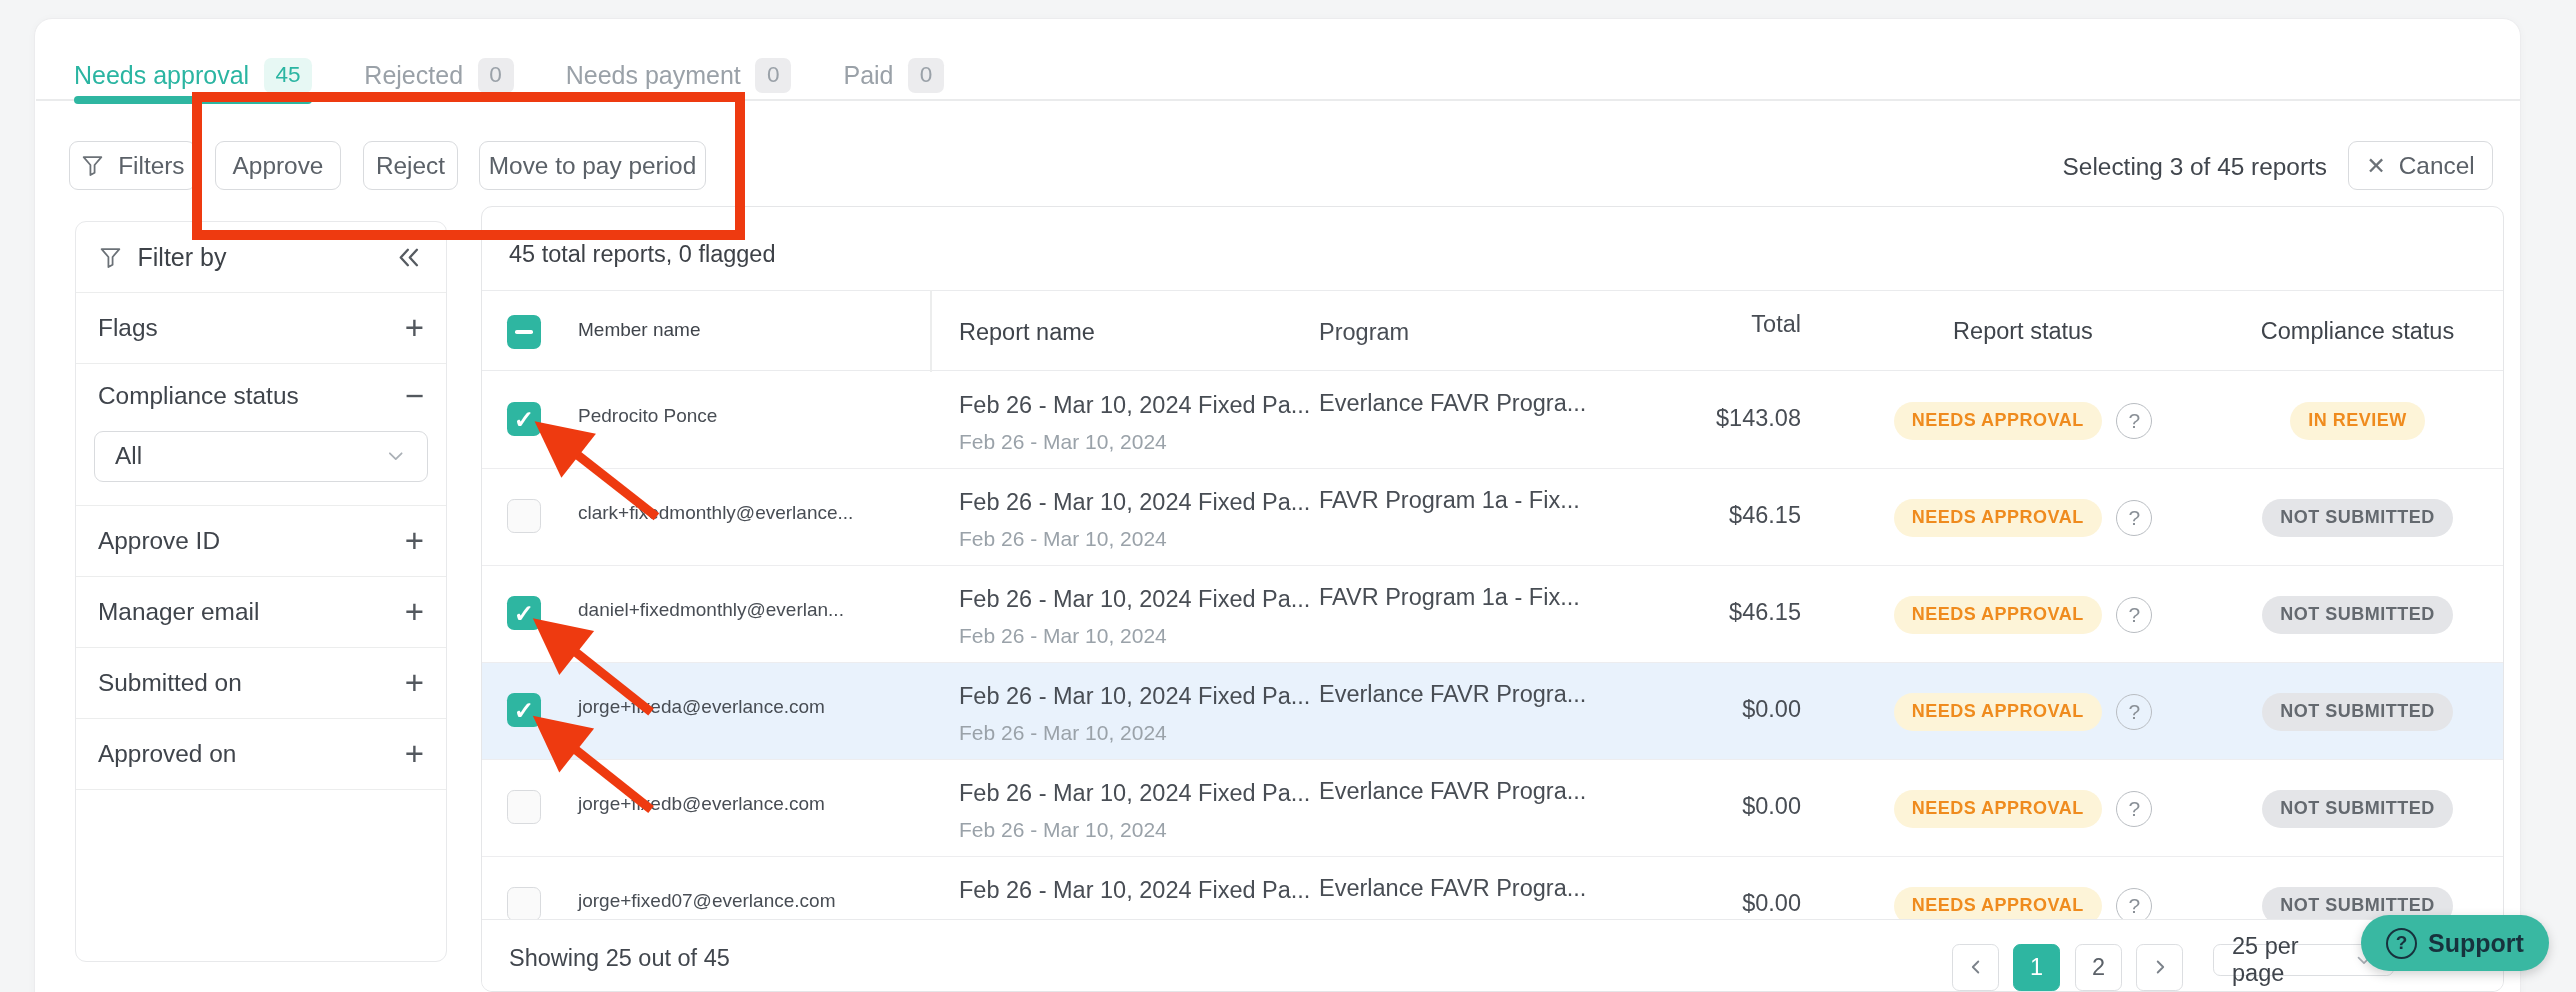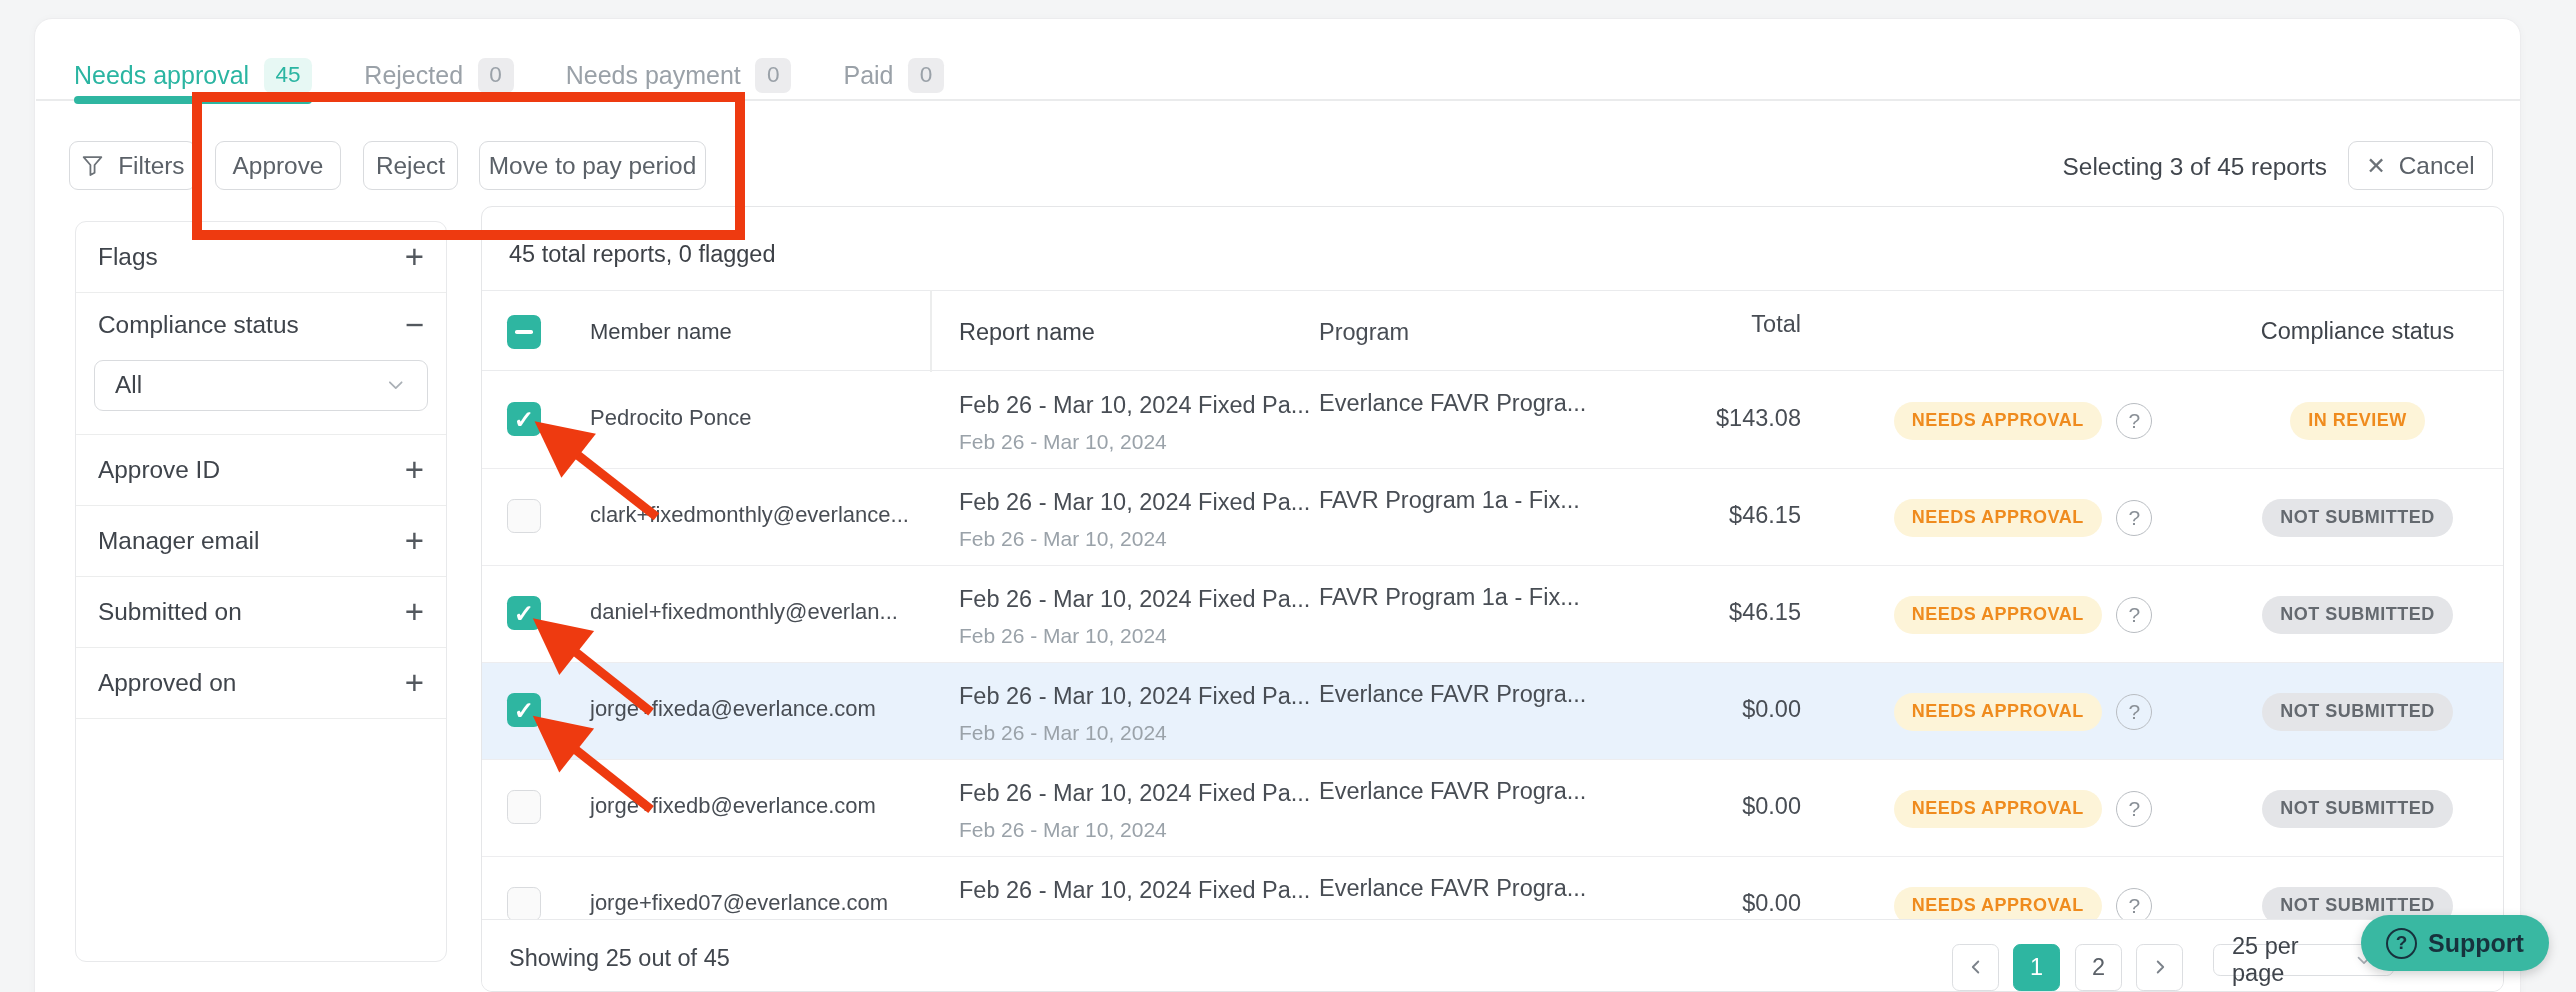--- a/index.html
+++ b/index.html
@@ -55,21 +55,21 @@
   .summary { position:absolute; left:27px; top:34px; font-size:23.5px; color:#3d4147; }
   .thead { position:absolute; left:0; top:83px; width:100%; height:81px;
     border-top:1.8px solid #eaebed; border-bottom:1.8px solid #eaebed; font-size:23.5px; color:#3f444b; }
   .vsep { position:absolute; left:448px; top:83px; width:1.8px; height:629px; background:#eceded; }
   .rows { position:absolute; left:0; top:165px; width:100%; }
   .trow { position:relative; height:97px; border-bottom:1.8px solid #ededef; background:#fff; }
   .trow.hl { background:#e9f2fc; }
   
   .c-cb      { position:absolute; left:25px;  top:30px; }
   .thead .c-cb { top:23.5px; }
-  .c-member  { position:absolute; left:108px; top:33px; font-size:22px; color:#484d54; white-space:nowrap; }
+  .c-member  { position:absolute; left:96px; top:33px; font-size:19px; color:#484d54; white-space:nowrap; }
   .thead .c-member { top:28px; color:#3f444b; }
   .c-report  { position:absolute; left:477px; top:20px; width:343px; }
   .thead .c-report { top:28px; font-size:23.5px; }
   .c-report .t { display:block; font-size:23.5px; color:#484d54; white-space:nowrap; }
   .c-report .s { display:block; margin-top:11px; font-size:21px; color:#9aa2a9; white-space:nowrap; }
   .c-program { position:absolute; left:837px; top:18px; font-size:23.5px; color:#484d54; white-space:nowrap; }
   .thead .c-program { top:28px; }
   .c-total   { position:absolute; left:1121px; top:33px; width:198px; text-align:right; font-size:23.5px; color:#484d54; }
   .thead .c-total { top:20px; }
   .c-rstatus { position:absolute; left:1392px; top:0; width:298px; height:97px;
@@ -157,20 +157,31 @@
 <button class="btn" style="left:479px;width:227px;">
   <span>Move to pay period</span>
 </button>
 <div class="selecting">Selecting 3 of 45 reports</div>
 <button class="btn" style="left:2348px;width:145px;">
   <span class="icon-x">✕</span>
   <span>Cancel</span>
 </button>
 
 <div class="side-card">
+  <div class="side-head">
+    <svg class="ic" width="25" height="25" viewBox="0 0 24 24">
+        <path d="M3.5 4h17l-6.5 7.5V19l-4 2.2v-9.7L3.5 4z" fill="none" stroke="#6b7177" stroke-width="1.7" stroke-linejoin="round"></path>
+      </svg>
+    <span>Filter by</span>
+    <span class="collapse">
+      <svg class="ic" width="31" height="31" viewBox="0 0 24 24">
+          <path d="M11.5 6l-5.5 6 5.5 6M18.5 6l-5.5 6 5.5 6" fill="none" stroke="#565b61" stroke-width="1.8" stroke-linecap="round" stroke-linejoin="round"></path>
+        </svg>
+    </span>
+  </div>
   <div class="side-item h78">
     <span>Flags</span>
     <span class="pm">+</span>
   </div>
   <div class="sec-expanded">
     <div class="side-item">
       <span>Compliance status</span>
       <span class="pm">−</span>
     </div>
     <div class="select">
@@ -202,20 +213,21 @@
 
 <div class="table-card">
   <div class="summary">45 total reports, 0 flagged</div>
 
   <div class="thead">
     <span class="c-cb cb ind"></span>
     <span class="c-member">Member name</span>
     <span class="c-report">Report name</span>
     <span class="c-program">Program</span>
     <span class="c-total">Total</span>
+    <span class="c-rstatus">Report status</span>
     <span class="c-cstatus">Compliance status</span>
   </div>
   <div class="vsep"></div>
 
   <div class="rows">
 
     <div class="trow">
       <span class="c-cb cb checked"></span>
       <span class="c-member">Pedrocito Ponce</span>
       <span class="c-report">

